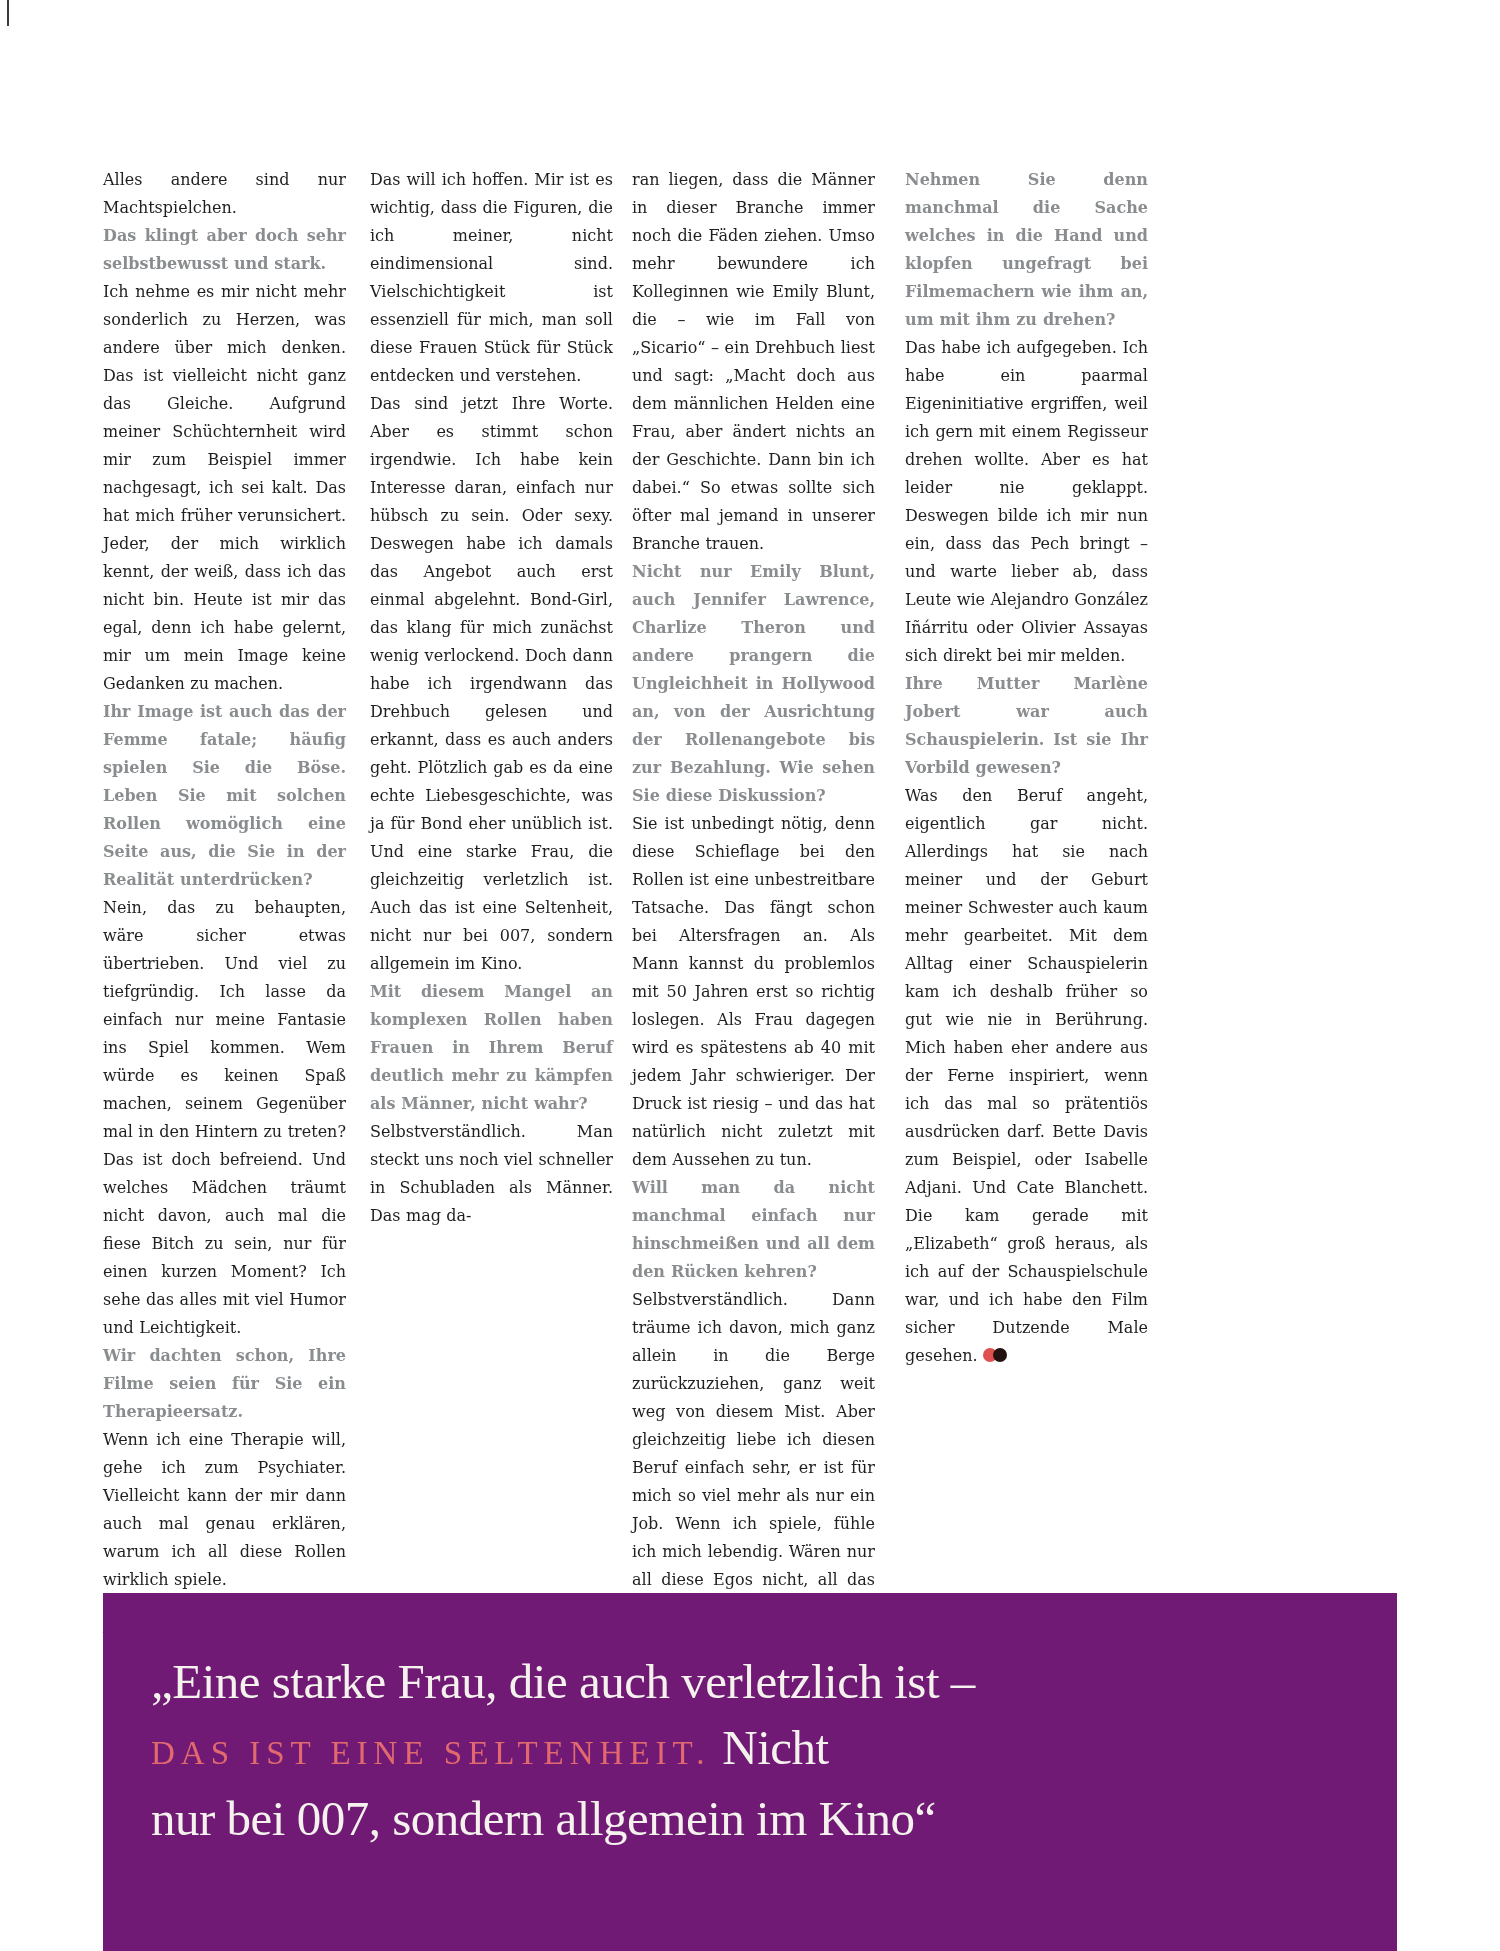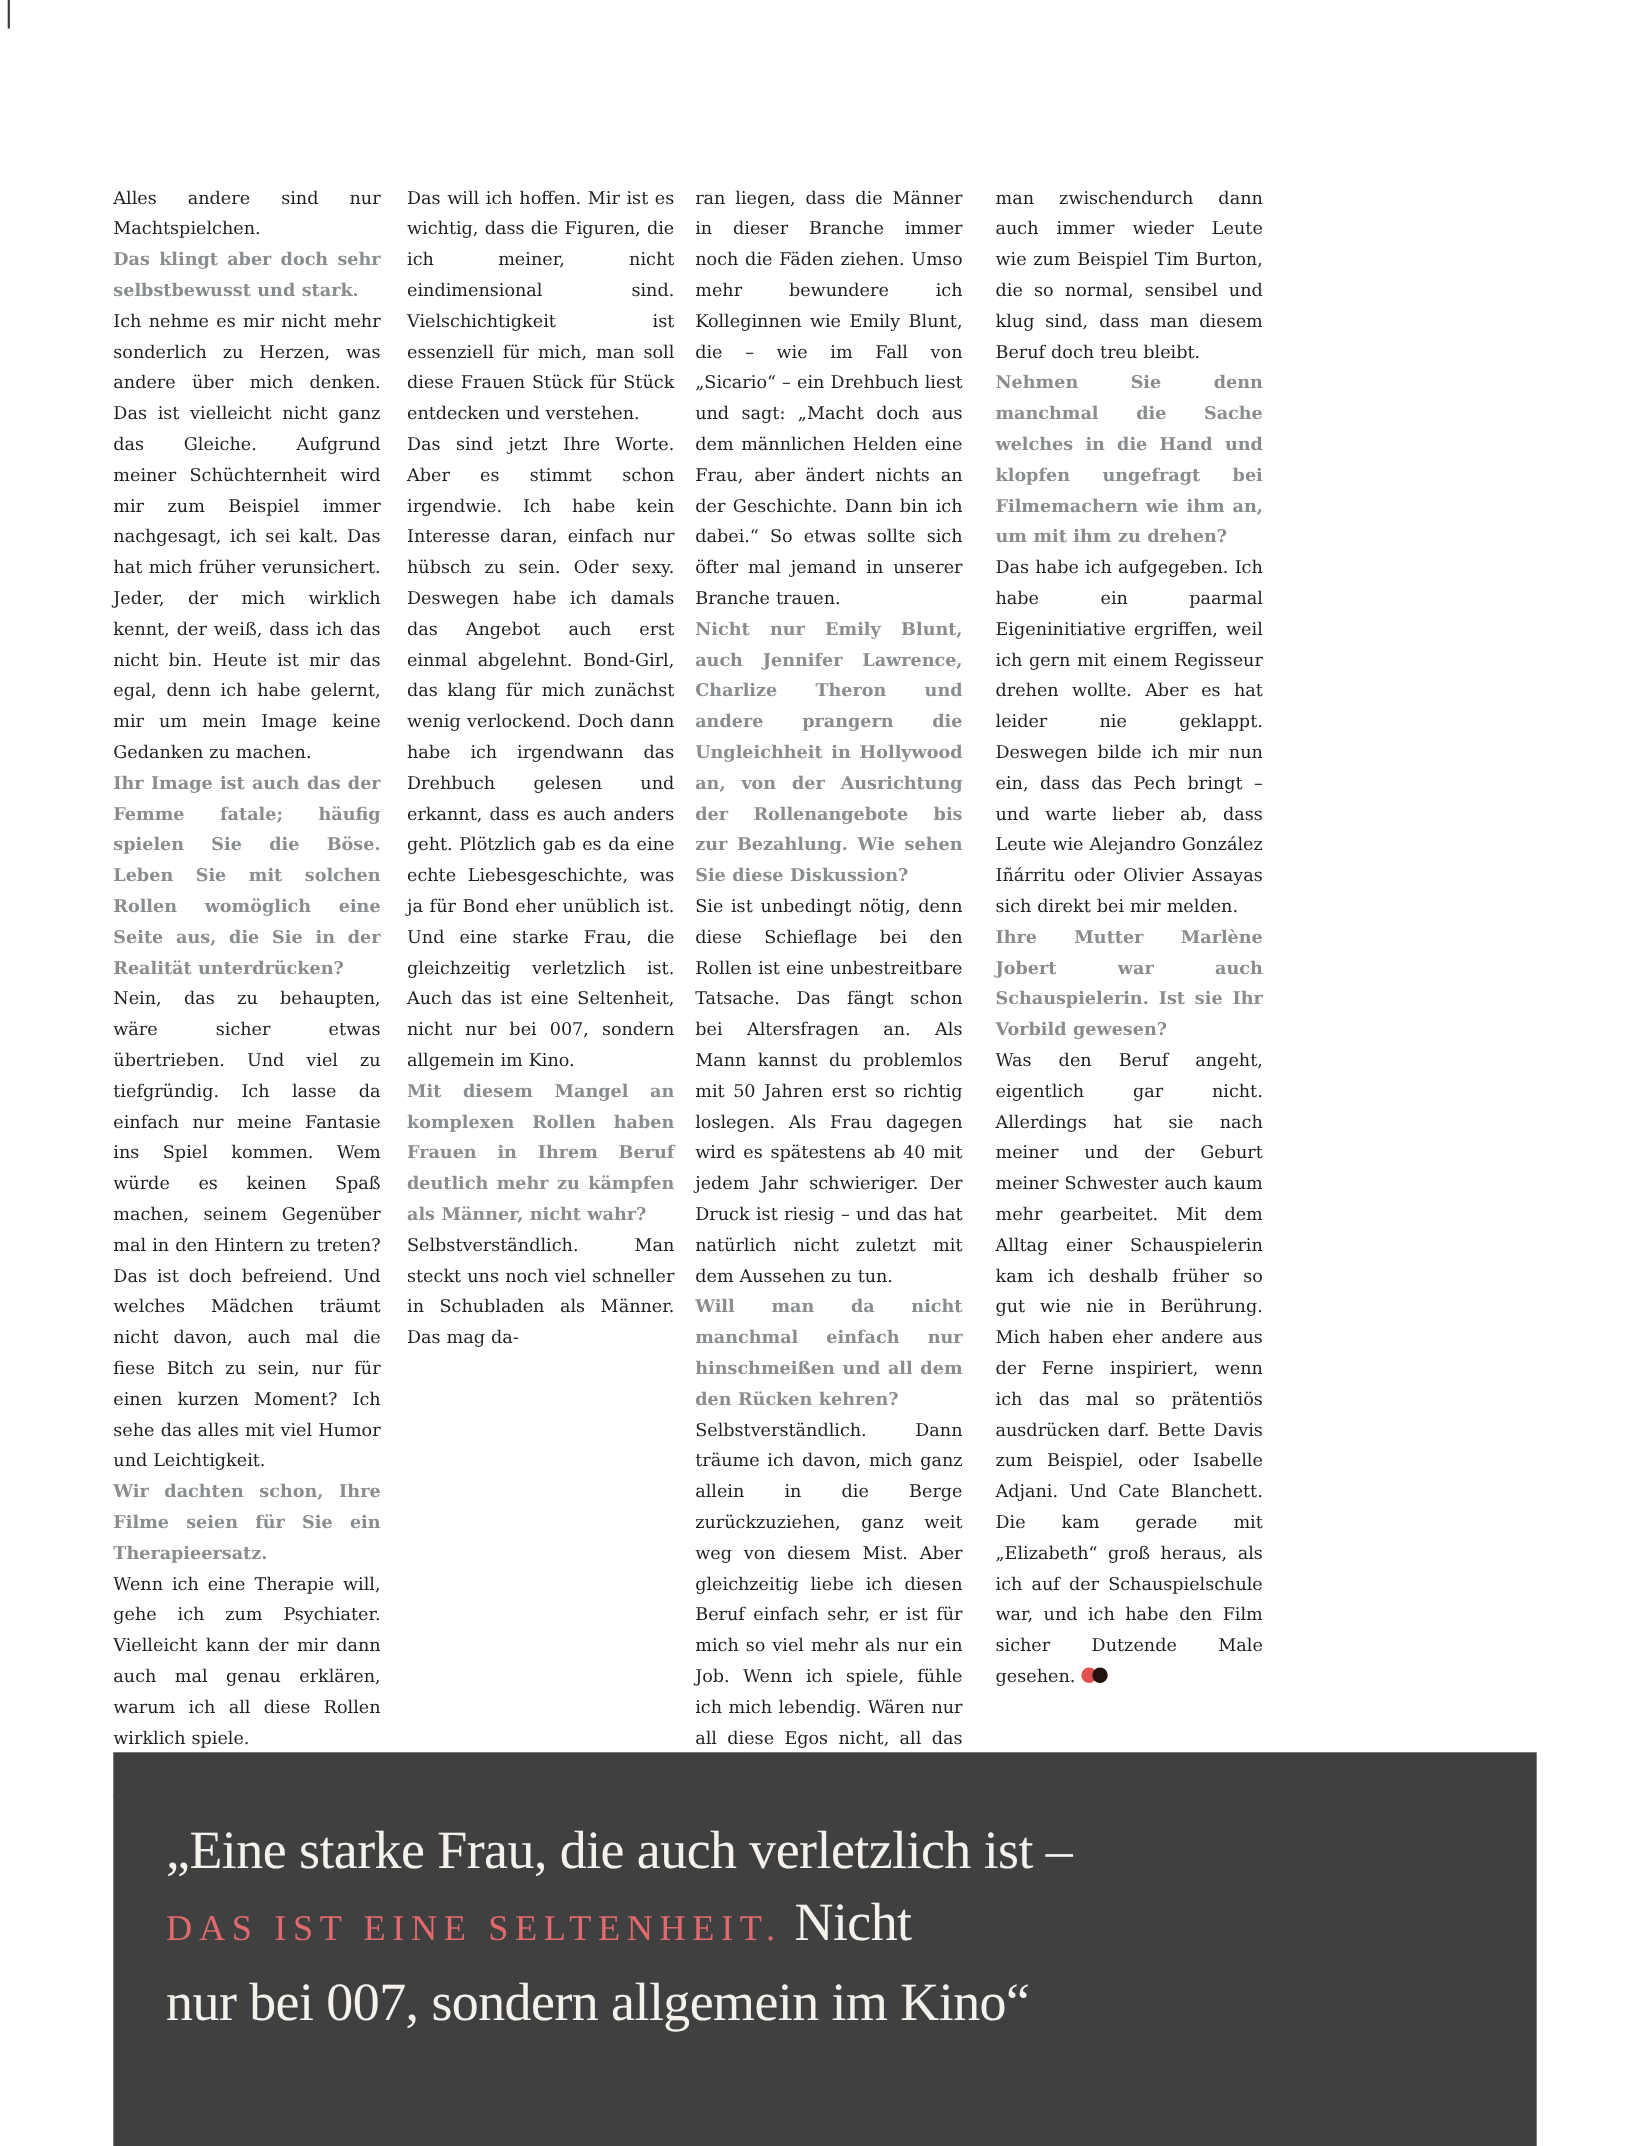--- a/index.html
+++ b/index.html
@@ -14,21 +14,21 @@
     text-align:justify;hyphens:auto;-webkit-hyphens:auto;word-spacing:0.02em;margin-top:16px;
   }
   .col-1{left:103px;} .col-2{left:370px;} .col-3{left:632px;} .col-4{left:905px;}
   .column p{margin:0;}
   .column p.question{font-weight:bold;color:#8a8d8f;}
   .end-mark{display:inline-block;position:relative;width:26px;height:14px;margin-left:5px;vertical-align:-1px;}
   .end-mark .em-red{position:absolute;left:0;top:0;width:14px;height:14px;border-radius:50%;background:#e0504f;}
   .end-mark .em-dark{position:absolute;left:10px;top:0;width:14px;height:14px;border-radius:50%;background:#23120f;}
   .quote-box{
     position:absolute;left:103px;top:1593px;width:1294px;height:358px;
-    background:#404040;
+    background:#701a75;
   }
   .quote-text{
     padding:56px 40px 0 48px;
     font-family:"Liberation Serif",serif;
     font-size:49px;line-height:66px;color:#f5f2ee;
     letter-spacing:-0.5px;white-space:nowrap;
   }
   .q-line{display:block;}
   .q-red{color:#e26a6e;letter-spacing:6px;font-size:33px;}
 </style>
@@ -54,21 +54,20 @@
     <p class="answer">Selbstverständlich. Man steckt uns noch viel schneller in Schubladen als Männer. Das mag da-</p>
   </div>
 <div class="column col-3">
     <p class="answer">ran liegen, dass die Männer in dieser Branche immer noch die Fäden ziehen. Umso mehr bewundere ich Kolleginnen wie Emily Blunt, die – wie im Fall von „Sicario“ – ein Drehbuch liest und sagt: „Macht doch aus dem männlichen Helden eine Frau, aber ändert nichts an der Geschichte. Dann bin ich dabei.“ So etwas sollte sich öfter mal jemand in unserer Branche trauen.</p>
     <p class="question">Nicht nur Emily Blunt, auch Jennifer Lawrence, Charlize Theron und andere prangern die Ungleichheit in Hollywood an, von der Ausrichtung der Rollenangebote bis zur Bezahlung. Wie sehen Sie diese Diskussion?</p>
     <p class="answer">Sie ist unbedingt nötig, denn diese Schieflage bei den Rollen ist eine unbestreitbare Tatsache. Das fängt schon bei Altersfragen an. Als Mann kannst du problemlos mit 50 Jahren erst so richtig loslegen. Als Frau dagegen wird es spätestens ab 40 mit jedem Jahr schwieriger. Der Druck ist riesig – und das hat natürlich nicht zuletzt mit dem Aussehen zu tun.</p>
     <p class="question">Will man da nicht manchmal einfach nur hinschmeißen und all dem den Rücken kehren?</p>
     <p class="answer">Selbstverständlich. Dann träume ich davon, mich ganz allein in die Berge zurückzuziehen, ganz weit weg von diesem Mist. Aber gleichzeitig liebe ich diesen Beruf einfach sehr, er ist für mich so viel mehr als nur ein Job. Wenn ich spiele, fühle ich mich lebendig. Wären nur all diese Egos nicht, all das Geschwätz, all die Taktiererei. Zum Glück trifft</p>
   </div>
 <div class="column col-4">
-    <p class="answer">man zwischendurch dann auch immer wieder Leute wie zum Beispiel Tim Burton, die so normal, sensibel und klug sind, dass man diesem Beruf doch treu bleibt.</p>
     <p class="question">Nehmen Sie denn manchmal die Sache welches in die Hand und klopfen ungefragt bei Filmemachern wie ihm an, um mit ihm zu drehen?</p>
     <p class="answer">Das habe ich aufgegeben. Ich habe ein paarmal Eigeninitiative ergriffen, weil ich gern mit einem Regisseur drehen wollte. Aber es hat leider nie geklappt. Deswegen bilde ich mir nun ein, dass das Pech bringt – und warte lieber ab, dass Leute wie Alejandro González Iñárritu oder Olivier Assayas sich direkt bei mir melden.</p>
     <p class="question">Ihre Mutter Marlène Jobert war auch Schauspielerin. Ist sie Ihr Vorbild gewesen?</p>
     <p class="answer">Was den Beruf angeht, eigentlich gar nicht. Allerdings hat sie nach meiner und der Geburt meiner Schwester auch kaum mehr gearbeitet. Mit dem Alltag einer Schauspielerin kam ich deshalb früher so gut wie nie in Berührung. Mich haben eher andere aus der Ferne inspiriert, wenn ich das mal so prätentiös ausdrücken darf. Bette Davis zum Beispiel, oder Isabelle Adjani. Und Cate Blanchett. Die kam gerade mit „Elizabeth“ groß heraus, als ich auf der Schauspielschule war, und ich habe den Film sicher Dutzende Male gesehen.<span class="end-mark"><span class="em-red"></span><span class="em-dark"></span></span></p>
   </div>
 
 <div class="quote-box">
   <div class="quote-text">
     <span class="q-line">„Eine starke Frau, die auch verletzlich ist –</span>
     <span class="q-line"><span class="q-red">DAS IST EINE SELTENHEIT.</span><span> Nicht</span></span>

